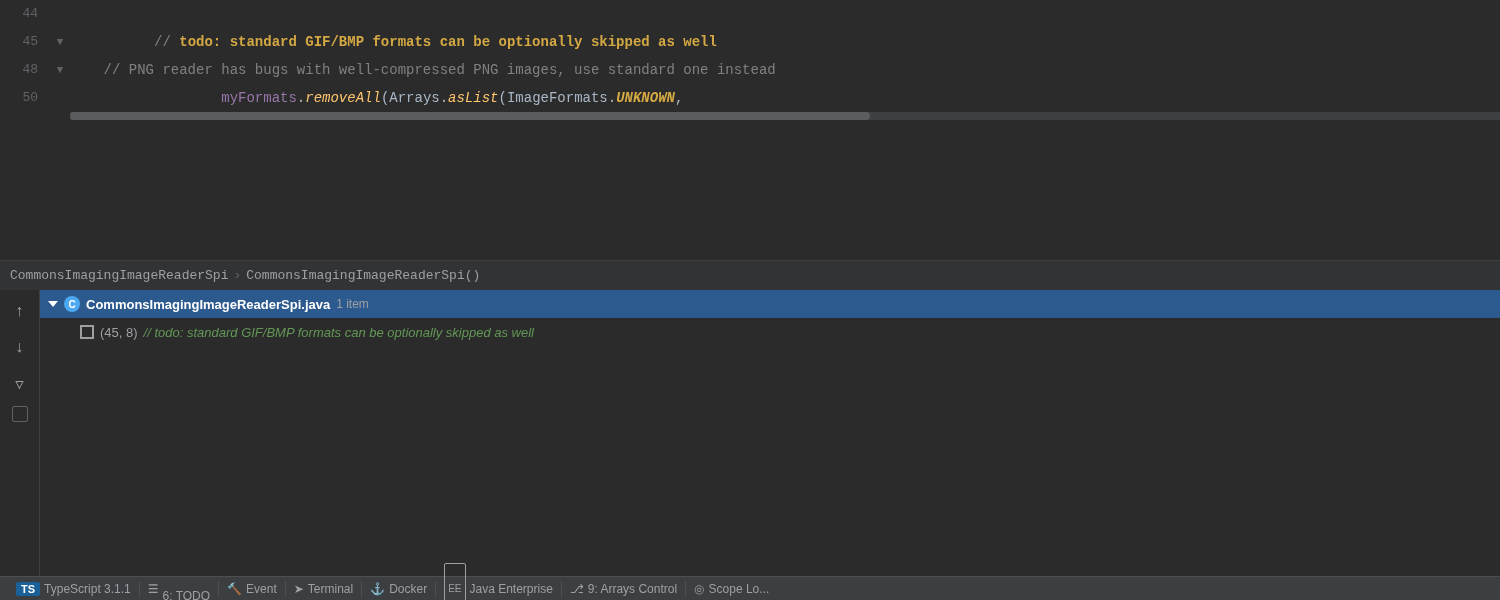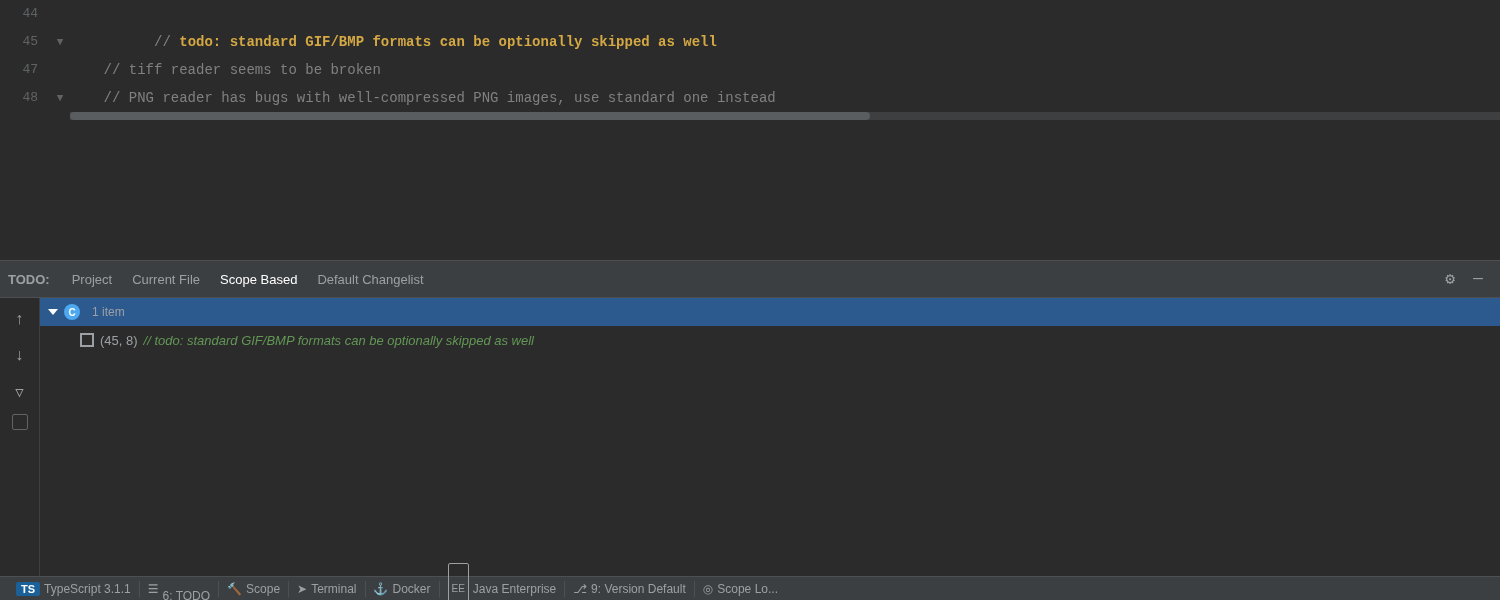--- a/index.html
+++ b/index.html
@@ -325,81 +325,68 @@
 
       <div class="code-line">
         <span class="line-number">45</span>
         <span class="line-gutter" style="color:#606366; font-size:11px;">▼</span>
         <span class="line-content">
           <span class="c-comment">// </span><span class="c-todo">todo: standard GIF/BMP formats can be optionally skipped as well</span>
         </span>
       </div>
 
 
-      <div class="code-line">
-        <span class="line-number">47</span>
-        <span class="line-gutter"></span>
-        <span class="line-content c-comment">    // tiff reader seems to be broken</span>
-      </div>
 
       <div class="code-line">
         <span class="line-number">48</span>
         <span class="line-gutter" style="color:#606366; font-size:11px;">▼</span>
         <span class="line-content c-comment">    // PNG reader has bugs with well-compressed PNG images, use standard one instead</span>
       </div>
 
 
+      <div class="code-line">
+        <span class="line-number">50</span>
+        <span class="line-gutter"></span>
+        <span class="line-content">
+          <span>        </span><span class="c-var">myFormats</span><span>.</span><span class="c-method">removeAll</span><span>(Arrays.</span><span class="c-method">asList</span><span>(ImageFormats.</span><span class="c-todo" style="font-style:italic; color:#d4a843;">UNKNOWN</span><span>,</span>
+        </span>
+      </div>
 
 
     </div>
 
     <div class="scroll-bar-horizontal">
       <div class="scroll-thumb"></div>
     </div>
   </div>
 
+  <div class="breadcrumb-bar">
+    <span>CommonsImagingImageReaderSpi</span>
+    <span class="breadcrumb-sep">›</span>
+    <span>CommonsImagingImageReaderSpi()</span>
+  </div>
 
   <div class="todo-panel-row">
 
-    <div class="todo-toolbar">
-      <span class="todo-label">TODO:</span>
-
-      <div class="todo-tab">
-        <span>Project</span>
-      </div>
-      <div class="todo-tab">
-        <span>Current File</span>
-      </div>
-      <div class="todo-tab active">
-        <span>Scope Based</span>
-      </div>
-      <div class="todo-tab">
-        <span>Default Changelist</span>
-      </div>
-
-      <div class="toolbar-spacer"></div>
-
-      <div class="toolbar-icon">⚙</div>
-      <div class="toolbar-icon">—</div>
-    </div>
 
     <div class="todo-panel">
 
       <div class="todo-sidebar">
         <div class="sidebar-btn">↑</div>
         <div class="sidebar-btn">↓</div>
         <div class="sidebar-btn" style="font-size:14px;">▽</div>
         <div class="sidebar-btn" style="font-size:14px; color: #606366; border: 1px solid #606366; width:16px; height:16px; border-radius:2px;"></div>
       </div>
 
       <div class="todo-content">
 
         <div class="todo-tree-item selected">
           <span class="chevron-down"></span>
           <span class="circle-c">C</span>
+          <span style="font-weight:bold; color:#ffffff;">CommonsImagingImageReaderSpi.java</span>
           <span class="item-count">1 item</span>
         </div>
 
         <div class="todo-tree-item" style="padding-left: 40px;">
           <span class="rect-icon"></span>
           <span class="todo-location">(45, 8)</span>
           <span class="todo-comment">// todo: standard GIF/BMP formats can be optionally skipped as well</span>
         </div>
 
       </div>
@@ -412,41 +399,41 @@
       <span>TypeScript 3.1.1</span>
     </div>
     <div class="status-divider"></div>
     <div class="status-item">
       <span style="margin-right:4px;">☰</span>
       <span style="text-decoration: underline; margin-top: 14px;">6: TODO</span>
     </div>
     <div class="status-divider"></div>
     <div class="status-item">
       <span style="margin-right:4px;">🔨</span>
-      <span>Scope</span>
+      <span>Event</span>
     </div>
     <div class="status-divider"></div>
     <div class="status-item">
       <span style="margin-right:4px;">➤</span>
       <span>Terminal</span>
     </div>
     <div class="status-divider"></div>
     <div class="status-item">
       <span style="margin-right:4px; color:#2496ed;">⚓</span>
       <span>Docker</span>
     </div>
     <div class="status-divider"></div>
     <div class="status-item">
       <span class="java-badge">EE</span>
       <span>Java Enterprise</span>
     </div>
     <div class="status-divider"></div>
     <div class="status-item">
       <span style="margin-right:4px;">⎇</span>
-      <span>9: Version Default</span>
+      <span>9: Arrays Control</span>
     </div>
     <div class="status-divider"></div>
     <div class="status-item">
       <span style="margin-right:4px;">◎</span>
       <span>Scope Lo...</span>
     </div>
   </div>
 
 </div>
 

